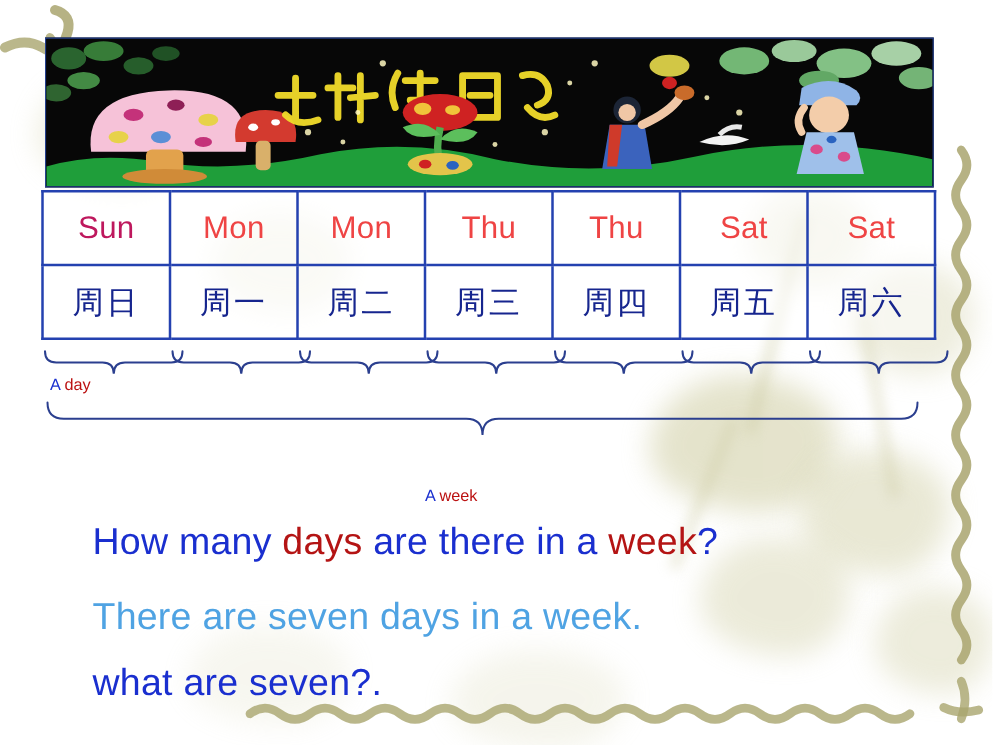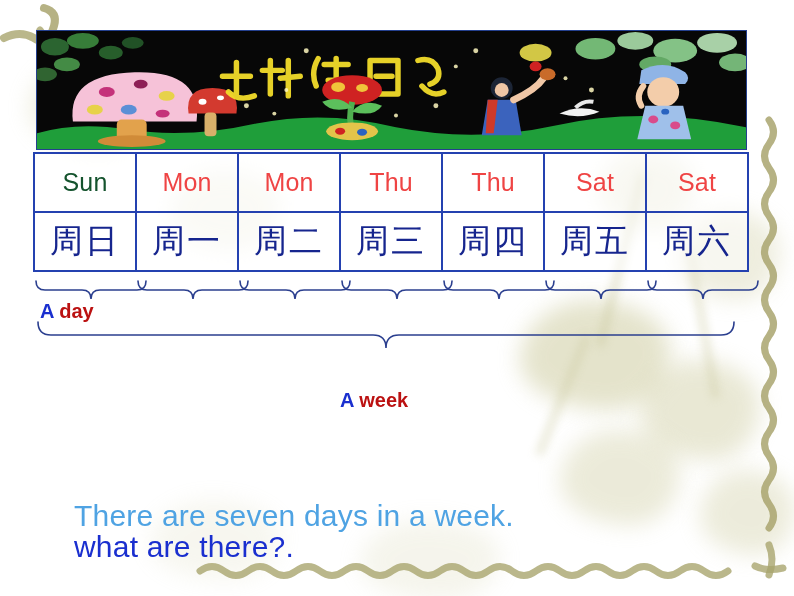--- a/index.html
+++ b/index.html
@@ -74,59 +74,59 @@
     vertical-align: middle;
     padding: 0;
     height: 57px;
     background: rgba(255,255,255,0.55);
   }
   .en {
     font-size: 25px;
     color: #ef4444;
     letter-spacing: .2px;
   }
-  .en.sun { color: #14532d; }
+  .en.sun { color: #be185d; }
   .en.sat { color: #ef4444; }
   .cn {
-    font-size: 33px;
+    font-size: 25px;
     color: #16258e;
     font-family: "DejaVu Sans", "Liberation Sans", sans-serif;
     letter-spacing: 2px;
   }
 
   
   .braces {
     position: absolute;
     left: 0; top: 0;
     width: 794px; height: 596px;
     pointer-events: none;
   }
 
   
   .lbl {
     position: absolute;
-    font-size: 20px;
-    font-weight: bold;
+    font-size: 13px;
+    font-weight: normal;
     white-space: nowrap;
     text-align: center;
   }
   .lbl .a { color: #1a2fcf; }
   .lbl .w { color: #bb1111; }
   #label-a-day  { left: 40px;  top: 300px; }
   #label-a-week { left: 340px; top: 389px; }
 
   
   .sentence {
     position: absolute;
     font-size: 30px;
     white-space: nowrap;
     letter-spacing: .2px;
   }
   #s1 { left: 74px; top: 417px; }
-  #s2 { left: 74px; top: 477px; margin-top: 22px; }
+  #s2 { left: 74px; top: 477px; }
   #s3 { left: 74px; top: 530px; }
   .blue   { color: #1a2fcf; }
   .red    { color: #b41414; }
   .ltblue { color: #4fa3e3; }
 </style>
 </head>
 <body>
 
 <div id="slide">
 
@@ -317,20 +317,23 @@
 
   <div class="lbl" id="label-a-day">
     <span class="a">A</span>
     <span class="w">day</span>
   </div>
   <div class="lbl" id="label-a-week">
     <span class="a">A</span>
     <span class="w">week</span>
   </div>
 
+  <div class="sentence" id="s1">
+    <span class="blue">How many </span><span class="red">days</span><span class="blue"> are there in a </span><span class="red">week</span><span class="blue">?</span>
+  </div>
   <div class="sentence" id="s2">
     <span class="ltblue">There are seven days in a week.</span>
   </div>
   <div class="sentence" id="s3">
-    <span class="blue">what are there?.</span>
+    <span class="blue">what are seven?.</span>
   </div>
 
 </div>
 
 </body></html>

